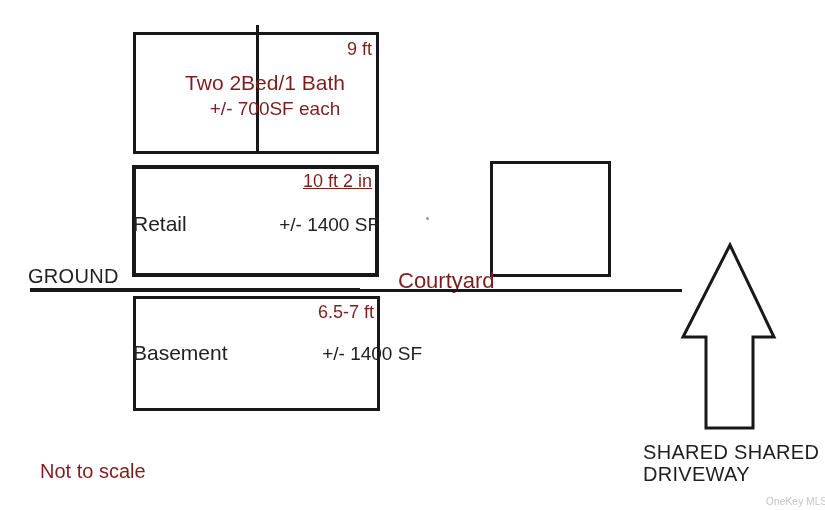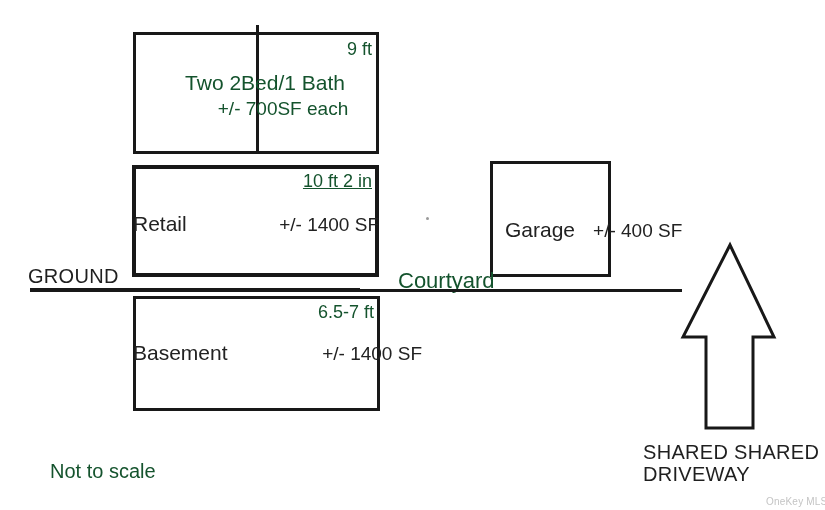--- a/index.html
+++ b/index.html
@@ -16,21 +16,21 @@
     overflow: hidden;
     color: #222222;
   }
   .box {
     position: absolute;
     box-sizing: border-box;
     border: 3px solid #181818;
     background: #ffffff;
   }
   .abs { position: absolute; }
-  .txt { position: absolute; white-space: nowrap; color: #14532d; }
+  .txt { position: absolute; white-space: nowrap; color: #7f1d1d; }
   .center-row {
     position: absolute;
     display: flex;
     justify-content: space-between;
     align-items: baseline;
     gap: 22px;
   }
   .unit-label { font-size: 21px; }
   .area-label { font-size: 19px; }
   .ceiling-label { font-size: 18px; text-align: right; }
@@ -42,34 +42,30 @@
 </style>
 </head>
 <body>
 
 <div id="canvas">
 
   <div class="box" style="left:133px; top:32px; width:246px; height:122px;"></div>
   <div class="divider" style="left:256px; top:25px; width:3px; height:129px;"></div>
   <div class="txt ceiling-label" style="left:300px; top:39px; width:72px;">9 ft</div>
   <div class="txt unit-label" style="left:133px; top:71px; width:212px; text-align:right;">Two 2Bed/1 Bath</div>
-  <div class="txt area-label" style="left:133px; top:98px; width:284px; text-align:center;padding-left:8px;">+/- 700SF each</div>
+  <div class="txt area-label" style="left:133px; top:98px; width:284px; text-align:center;">+/- 700SF each</div>
 
   <div class="box" style="left:132px; top:165px; width:247px; height:112px; border-width:4px;"></div>
   <div class="txt ceiling-label" style="left:280px; top:171px; width:92px;text-decoration:underline;">10 ft 2 in</div>
   <div class="center-row" style="left:133px; top:212px; width:246px;">
     <span class="unit-label">Retail</span>
     <span class="area-label">+/- 1400 SF</span>
   </div>
 
   <div class="box" style="left:490px; top:161px; width:121px; height:116px;"></div>
-  <div class="center-row" style="left:505px; top:218px; gap:18px; white-space:nowrap;">
-    <span class="unit-label">Garage</span>
-    <span class="area-label">+/- 400 SF</span>
-  </div>
 
   <div class="dot" style="left:426px; top:217px;"></div>
   <div class="txt" style="left:398px; top:240px; font-size:22px;margin-top:28px;">Courtyard</div>
 
   <div class="txt caps-label" style="left:28px; top:265px;">GROUND</div>
   <div class="line-seg" style="left:30px; top:288px; width:330px; height:4px;"></div>
   <div class="line-seg" style="left:355px; top:289px; width:327px; height:3px;"></div>
 
   <div class="box" style="left:133px; top:296px; width:247px; height:115px;"></div>
   <div class="txt ceiling-label" style="left:290px; top:302px; width:84px;">6.5-7 ft</div>
@@ -79,16 +75,16 @@
   </div>
 
   <svg class="abs" style="left:678px; top:240px;" width="102" height="194" viewBox="0 0 102 194">
     <polygon points="52,5 96,97 75,97 75,188 28,188 28,97 5,97" fill="#ffffff" stroke="#181818" stroke-width="3" stroke-linejoin="miter"></polygon>
   </svg>
   <div class="txt caps-label" style="left:643px; top:441px; line-height:22px; white-space:normal;">
     <div>SHARED SHARED</div>
     <div>DRIVEWAY</div>
   </div>
 
-  <div class="txt" style="left:50px; top:460px; font-size:20px;">Not to scale</div>
+  <div class="txt" style="left:40px; top:460px; font-size:20px;">Not to scale</div>
   <div class="txt watermark" style="left:766px; top:496px;">OneKey MLS</div>
 
 </div>
 
 </body></html>

